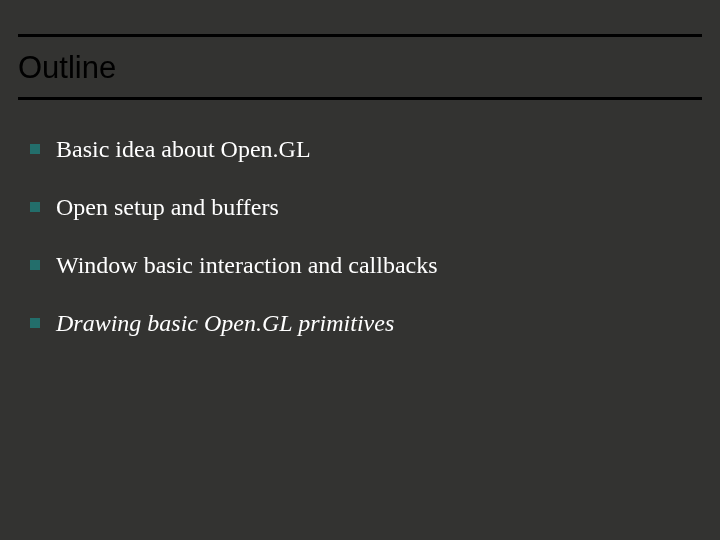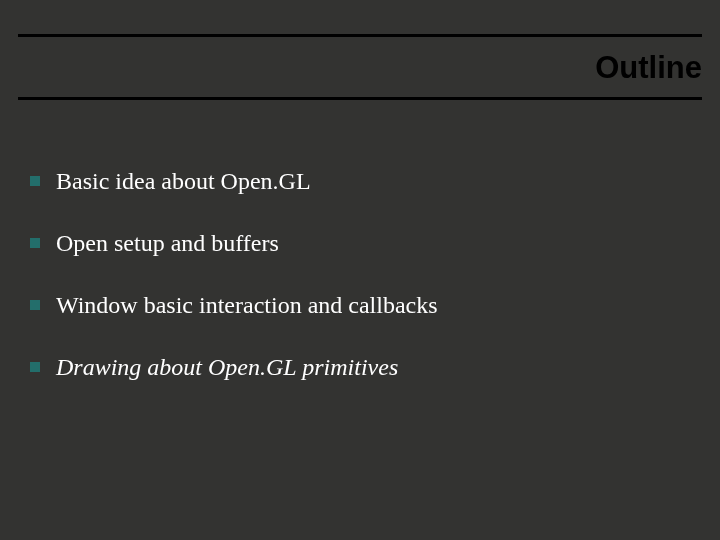--- a/index.html
+++ b/index.html
@@ -15,40 +15,39 @@
     padding: 34px 18px 0 18px;
     position: relative;
   }
   .rule-top {
     height: 3px;
     background: #000000;
     margin: 0 0 14px 0;
   }
   .title {
     font-family: Arial, Helvetica, sans-serif;
-    font-weight: 700;
+    font-weight: 400;
     font-size: 31px;
     color: #000000;
-    text-align: right;
+    text-align: left;
     line-height: 1.1;
   }
   .rule-bottom {
     height: 3px;
     background: #000000;
     margin: 12px 0 0 0;
   }
   .content {
     padding: 34px 10px 0 12px;
   }
   .item {
     display: flex;
     align-items: flex-start;
     gap: 16px;
     margin-bottom: 28px;
-    margin-top: 32px;
   }
   .bullet {
     width: 10px;
     height: 10px;
     background: #236e6b;
     margin-top: 10px;
     flex: 0 0 auto;
   }
   .item-text {
     font-size: 24px;
@@ -78,17 +77,17 @@
     </div>
 
 
     <div class="item">
       <span class="bullet"></span>
       <span class="item-text">Window basic interaction and callbacks</span>
     </div>
 
     <div class="item">
       <span class="bullet"></span>
-      <span class="item-text italic">Drawing about Open.GL primitives</span>
+      <span class="item-text italic">Drawing basic Open.GL primitives</span>
     </div>
 
   </div>
 </div>
 
 </body></html>

